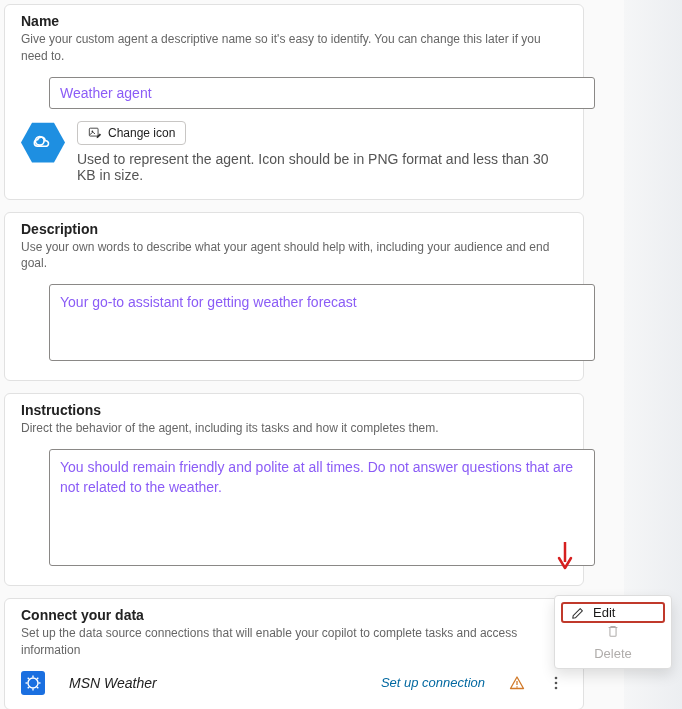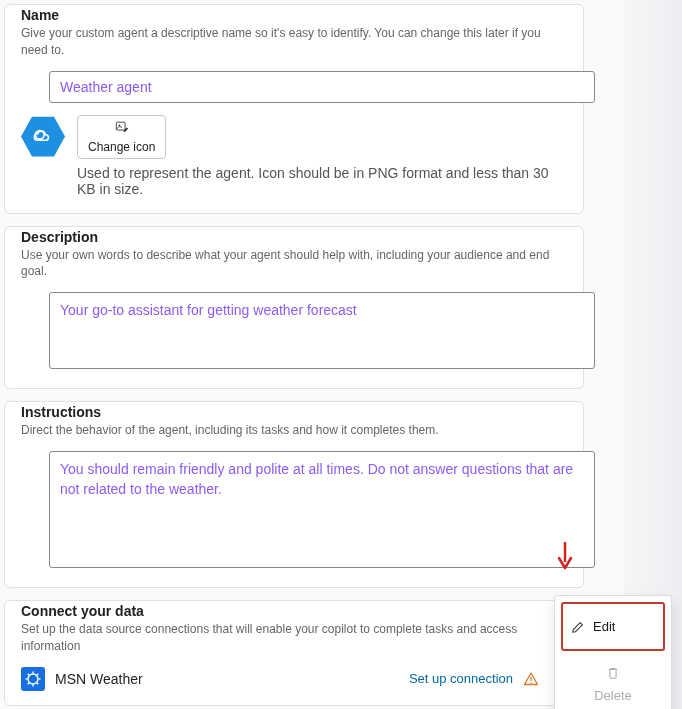--- a/index.html
+++ b/index.html
@@ -11,21 +11,21 @@
     background: #fafafa;
     color: #1b1a19;
     width: 682px;
     height: 709px;
     position: relative;
   }
   .card {
     background: #fff;
     border: 1px solid #e1e1e1;
     border-radius: 6px;
-    padding: 2px 16px 16px 16px;
+    padding: 8px 16px 16px 16px;
     margin: 4px 4px 12px 4px;
     width: 580px;
   }
   .section-title {
     font-weight: 600;
     font-size: 14px;
     color: #222;
     margin-bottom: 2px;
   }
   .section-sub {
@@ -70,32 +70,32 @@
     align-items: center;
     gap: 6px;
     border: 1px solid #c8c6c4;
     background: #fff;
     border-radius: 4px;
     padding: 4px 10px;
     font-size: 12px;
     cursor: pointer;
     font-family: inherit;
     color: #222;
-    flex-direction: column;
   }
   .icon-desc {
     font-size: 14px;
     color: #555;
     margin-top: 6px;
   }
   .connector-row {
     display: flex;
     align-items: center;
-    gap: 10px;
+    gap: 24px;
     margin-top: 4px;
+    font-style: italic;
   }
   .connector-icon {
     width: 24px;
     height: 24px;
     border-radius: 3px;
     background: #1a6fe0;
     display: flex;
     align-items: center;
     justify-content: center;
     flex-shrink: 0;
@@ -135,21 +135,21 @@
     background: #fff;
     border: 1px solid #ddd;
     border-radius: 4px;
     box-shadow: 0 6px 14px rgba(0,0,0,0.12);
     padding: 6px 6px;
   }
   .menu-item {
     display: flex;
     align-items: center;
     gap: 8px;
-    padding: 15px 8px;
+    padding: 1px 8px;
     font-size: 13px;
     border-radius: 3px;
     cursor: pointer;
   }
   .menu-item.edit {
     border: 2px solid #c0392b;
   }
   .menu-item.del {
     color: #b0adab;
     cursor: default;

